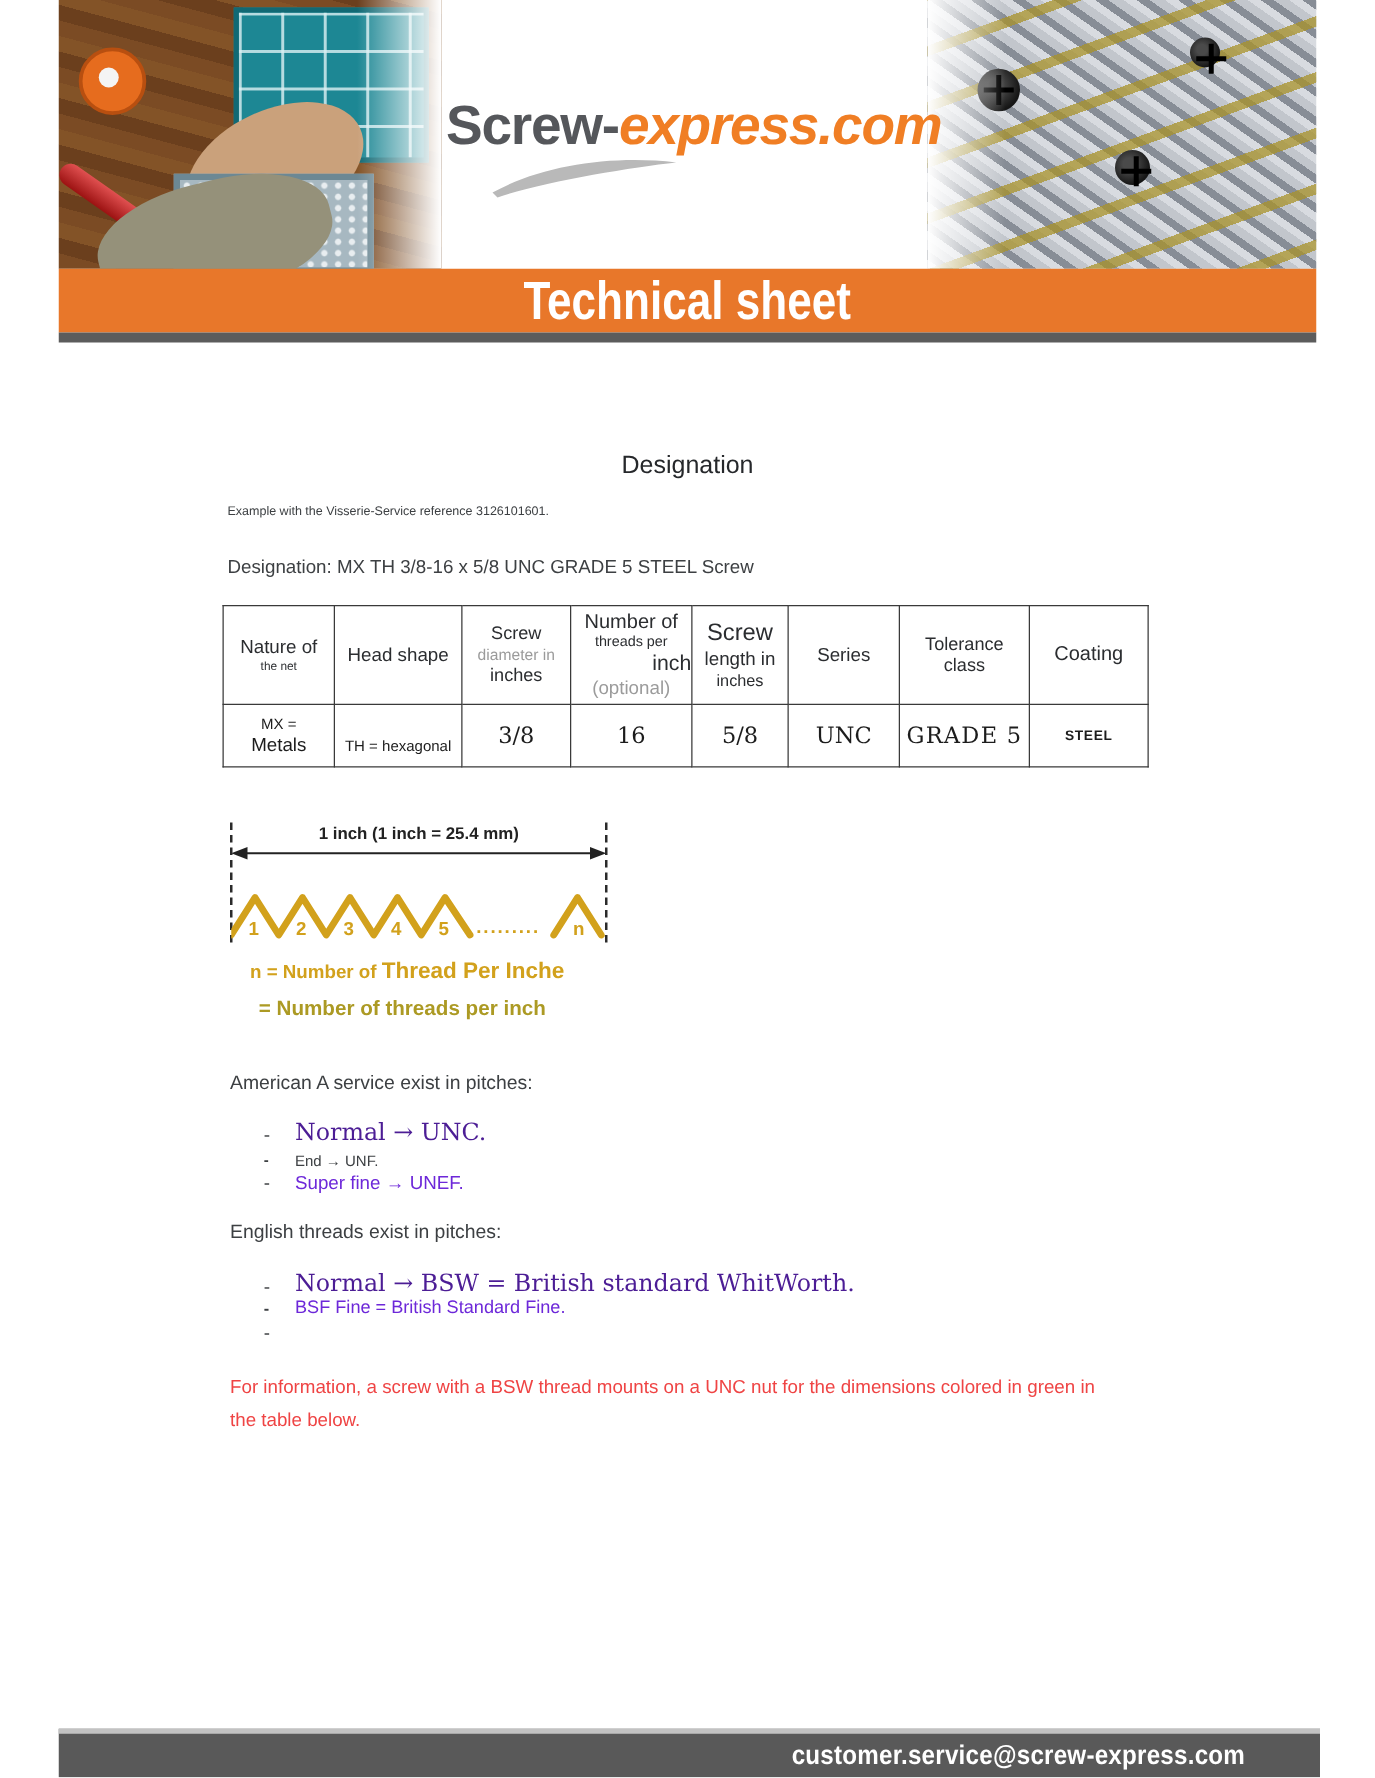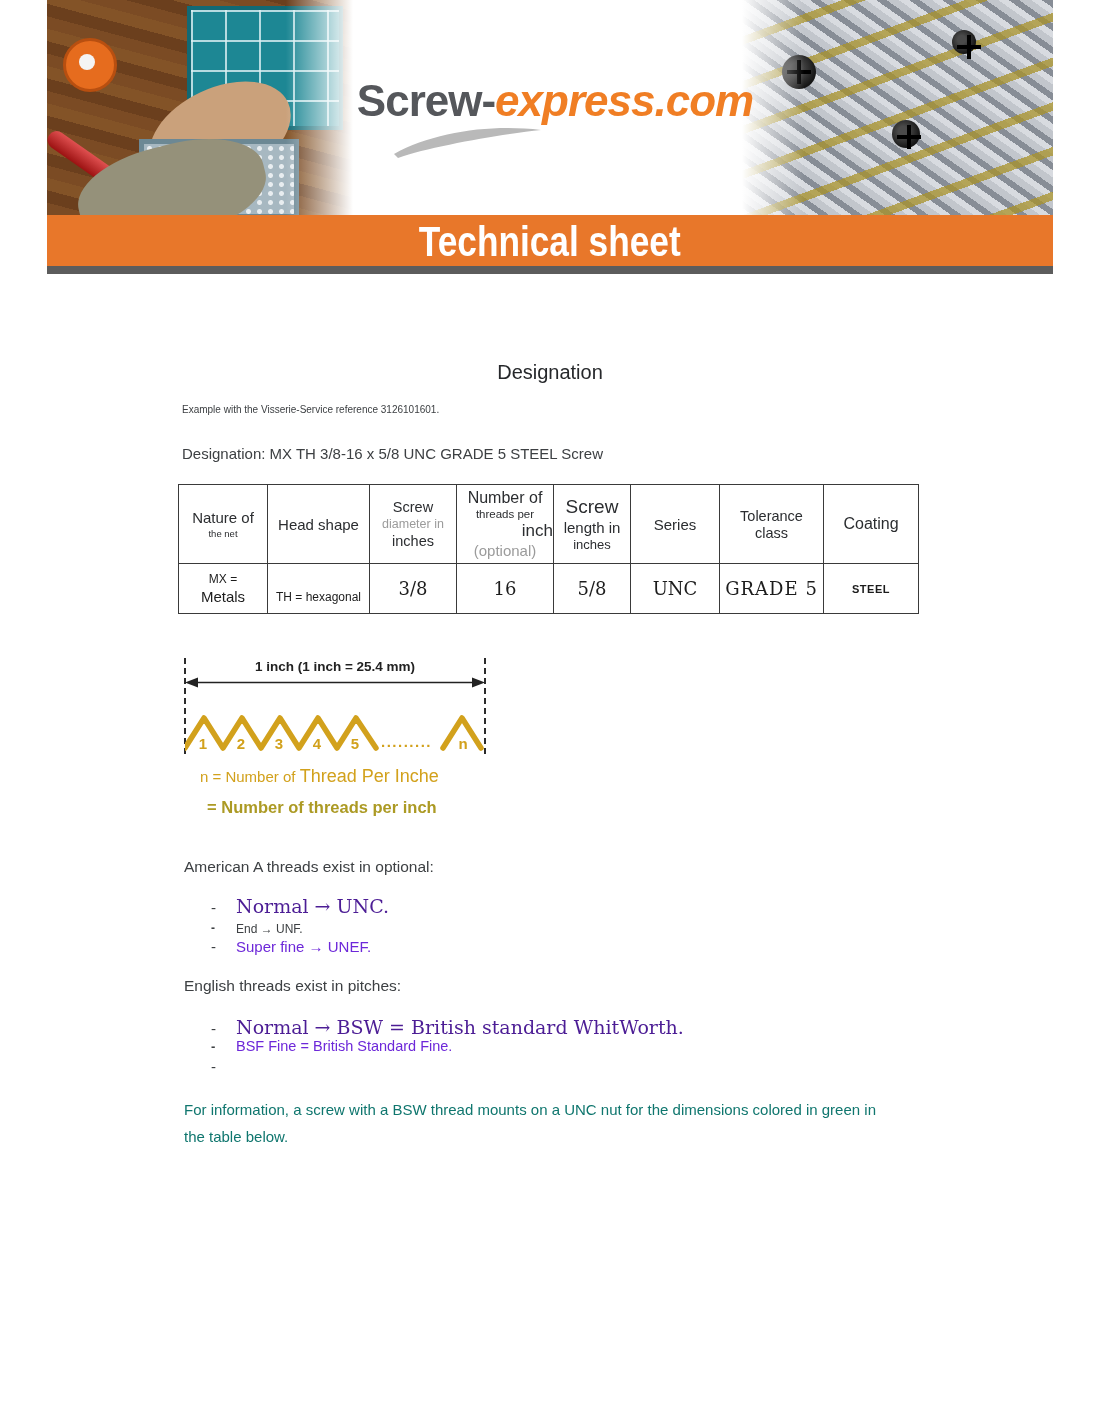--- a/index.html
+++ b/index.html
@@ -69,32 +69,32 @@
   .v-grade{font-family:"DejaVu Serif","Liberation Serif",serif;font-size:18px;letter-spacing:1px;}
   .v-steel{font-size:11px;font-weight:600;letter-spacing:.5px;}
   .cell-bottom{vertical-align:bottom !important;}
   .pad-b{padding-bottom:7px !important;}
 
   
   .dim-label{left:185px;top:659px;width:300px;text-align:center;font-size:13.5px;font-weight:600;color:#222;}
   .dash-line{position:absolute;top:658px;width:0;height:96px;border-left:2.5px dashed #2b2b2b;}
   .zig-num{position:absolute;top:735px;transform:translateX(-50%);font-size:15px;font-weight:bold;color:#d2a11c;}
   .zig-dots{position:absolute;left:381px;top:733px;font-size:15px;font-weight:bold;letter-spacing:1.5px;color:#d2a11c;}
-  .caption1{left:200px;top:766px;color:#d2a11c;font-weight:normal;white-space:nowrap;}
+  .caption1{left:200px;top:766px;color:#d2a11c;font-weight:bold;white-space:nowrap;}
   .caption1 .cp-prefix{font-size:15px;}
   .caption1 .cp-main{font-size:18px;}
   .caption2{left:207px;top:798px;color:#ac9a24;font-weight:600;font-size:16.5px;}
 
   
   .sec-heading{font-size:15.5px;color:#3d4043;}
   .bullet-dash{position:absolute;left:211px;font-size:15px;color:#3d4043;}
   .li-serif{position:absolute;left:236px;font-family:"DejaVu Serif","Liberation Serif",serif;font-size:19px;color:#4c1d95;}
   .li-small{position:absolute;left:236px;font-size:12px;font-weight:500;color:#3d4043;}
   .li-sans{position:absolute;left:236px;font-size:15px;color:#6d28d9;}
-  .info-par{left:184px;top:1096px;width:720px;font-size:15px;line-height:27px;color:#0f766e;}
+  .info-par{left:184px;top:1096px;width:720px;font-size:15px;line-height:27px;color:#ef4444;}
 
   
   .footer-bar{position:absolute;left:47px;top:1383px;width:1009px;height:39px;background:#595959;
     border-top:4px solid #c2c2c2;box-sizing:border-box;display:flex;align-items:center;justify-content:flex-end;}
   .footer-text{color:#fff;font-size:21.5px;font-weight:bold;transform:scaleX(.9);transform-origin:right center;
     margin-right:60px;letter-spacing:.2px;}
 </style>
 </head>
 <body>
 
@@ -220,35 +220,38 @@
   <span class="zig-num" style="left:317px;">4</span>
   <span class="zig-num" style="left:355px;">5</span>
   <span class="zig-dots">.........</span>
   <span class="zig-num" style="left:463px;">n</span>
 
   <div class="abs caption1">
     <span class="cp-prefix">n = Number of </span><span class="cp-main">Thread Per Inche</span>
   </div>
   <div class="abs caption2">= Number of threads per inch</div>
 
-  <div class="abs sec-heading" style="left:184px;top:858px;">American A threads exist in optional:</div>
+  <div class="abs sec-heading" style="left:184px;top:858px;">American A service exist in pitches:</div>
   <span class="bullet-dash" style="top:899px;font-family:'DejaVu Serif',serif;">-</span>
   <span class="li-serif" style="top:895px;">Normal → UNC.</span>
   <span class="bullet-dash" style="top:921px;font-size:12px;font-weight:bold;">-</span>
   <span class="li-small" style="top:922px;">End → UNF.</span>
   <span class="bullet-dash" style="top:938px;">-</span>
   <span class="li-sans" style="top:938px;">Super fine → UNEF.</span>
 
   <div class="abs sec-heading" style="left:184px;top:977px;">English threads exist in pitches:</div>
   <span class="bullet-dash" style="top:1020px;font-family:'DejaVu Serif',serif;">-</span>
   <span class="li-serif" style="top:1016px;">Normal → BSW = British standard WhitWorth.</span>
   <span class="bullet-dash" style="top:1039px;font-weight:bold;font-size:13px;">-</span>
   <span class="li-sans" style="top:1038px;font-size:14.5px;">BSF Fine = British Standard Fine.</span>
   <span class="bullet-dash" style="top:1058px;">-</span>
   <span class="li-sans" style="top:1058px;"></span>
 
   <div class="abs info-par">
     <div>For information, a screw with a BSW thread mounts on a UNC nut for the dimensions colored in green in</div>
     <div>the table below.</div>
   </div>
 
+  <div class="footer-bar">
+    <div class="footer-text">customer.service@screw-express.com</div>
+  </div>
 
 </div>
 
 </body></html>

